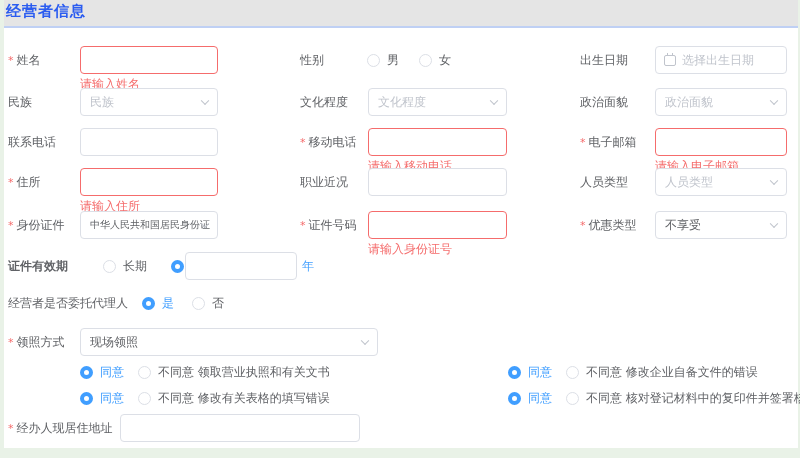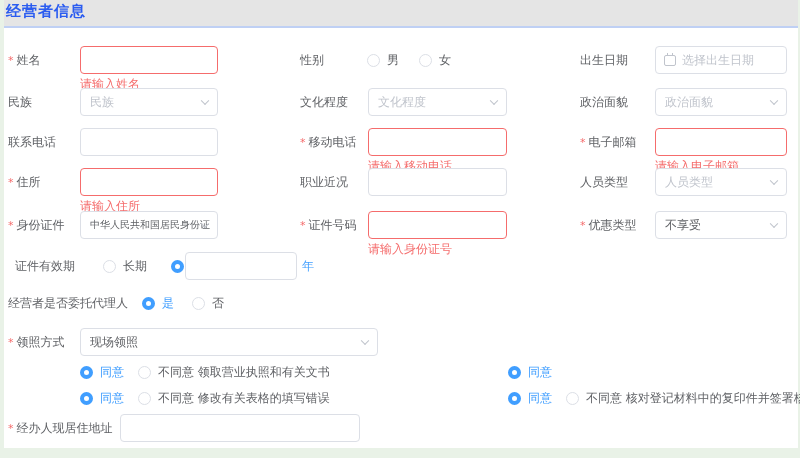--- a/index.html
+++ b/index.html
@@ -110,21 +110,21 @@
   <div class="lbl req" style="left:296px; top:211px;">证件号码</div>
   <input class="inp err" style="left: 364px; top: 211px; width: 139px;">
   <div class="errmsg" style="left:364px; top:241px;">请输入身份证号</div>
 
   <div class="lbl req" style="left:576px; top:211px;">优惠类型</div>
   <div class="sel" style="left:651px; top:211px; width:132px;">
     <span>不享受</span>
       <span class="chev"></span>
   </div>
 
-  <div class="lbl" style="left:11px; top:252px;">证件有效期</div>
+  <div class="lbl" style="left:4px; top:252px;font-weight:bold;">证件有效期</div>
   <div class="rgrp" style="left:99px; top:252px; gap:24px;">
     <span class="radio">
         <span class="rc"></span>
         <span class="rl">长期</span>
       </span>
     <span class="radio checked">
         <span class="rc"></span>
       </span>
   </div>
   <input class="inp" style="left: 181px; top: 252px; width: 112px;">
@@ -156,20 +156,24 @@
     <span class="radio">
         <span class="rc"></span>
         <span class="rl">不同意 领取营业执照和有关文书</span>
       </span>
   </div>
   <div class="rgrp" style="left:504px; top:358px; gap:14px;">
     <span class="radio checked">
         <span class="rc"></span>
         <span class="rl">同意</span>
       </span>
+    <span class="radio">
+        <span class="rc"></span>
+        <span class="rl">不同意 修改企业自备文件的错误</span>
+      </span>
   </div>
 
   <div class="rgrp" style="left:76px; top:384px; gap:14px;">
     <span class="radio checked">
         <span class="rc"></span>
         <span class="rl">同意</span>
       </span>
     <span class="radio">
         <span class="rc"></span>
         <span class="rl">不同意 修改有关表格的填写错误</span>

